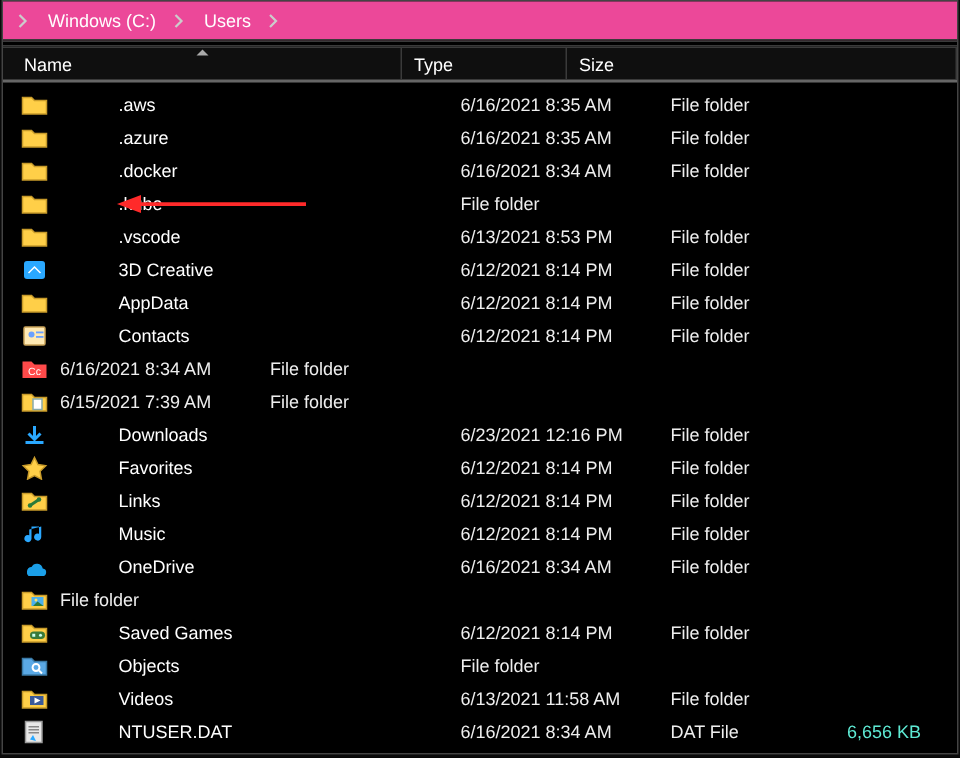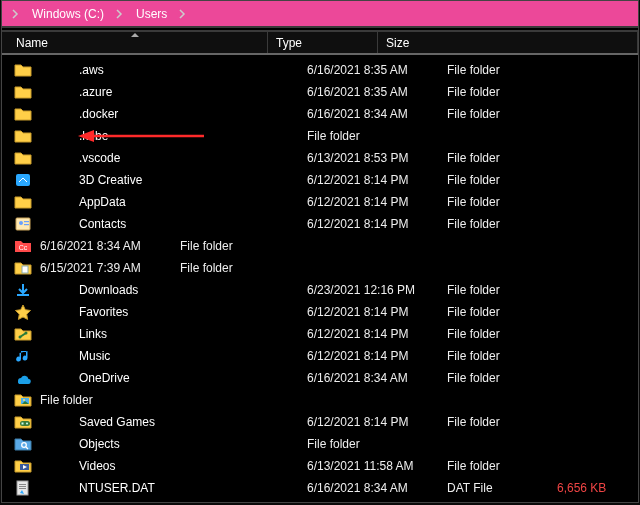--- a/index.html
+++ b/index.html
@@ -54,21 +54,21 @@
   .list { padding-top:4px; position:relative;}
   .row {
     display:flex; align-items:center;
     height:22px; padding-left:12px;
     color:#fff;
   }
   .ic { width:18px; height:18px; margin-right:8px; flex:0 0 18px; display:flex; align-items:center; justify-content:center;}
   .nm { width:228px; white-space:nowrap; overflow:hidden;margin-left:39px; }
   .dt { width:140px; color:#eee; }
   .tp { width:110px; color:#eee; }
-  .sz { flex:1; text-align:left; padding-right:24px; color:#ef4444;}
+  .sz { flex:1; text-align:right; padding-right:24px; color:#5eead4;}
   
   .arrow {
     position:absolute; pointer-events:none;
   }
   
   .svg16{width:18px;height:16px;display:block;}
 </style>
 </head>
 <body>
 <div class="frame">

